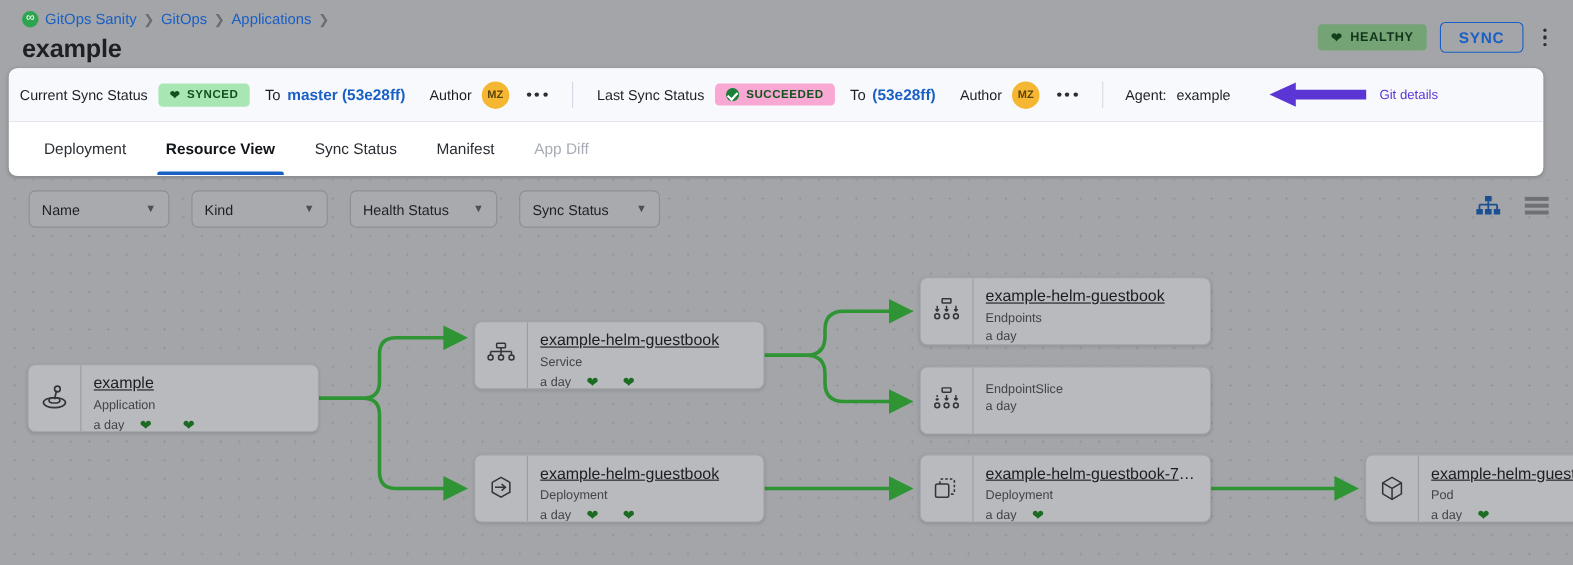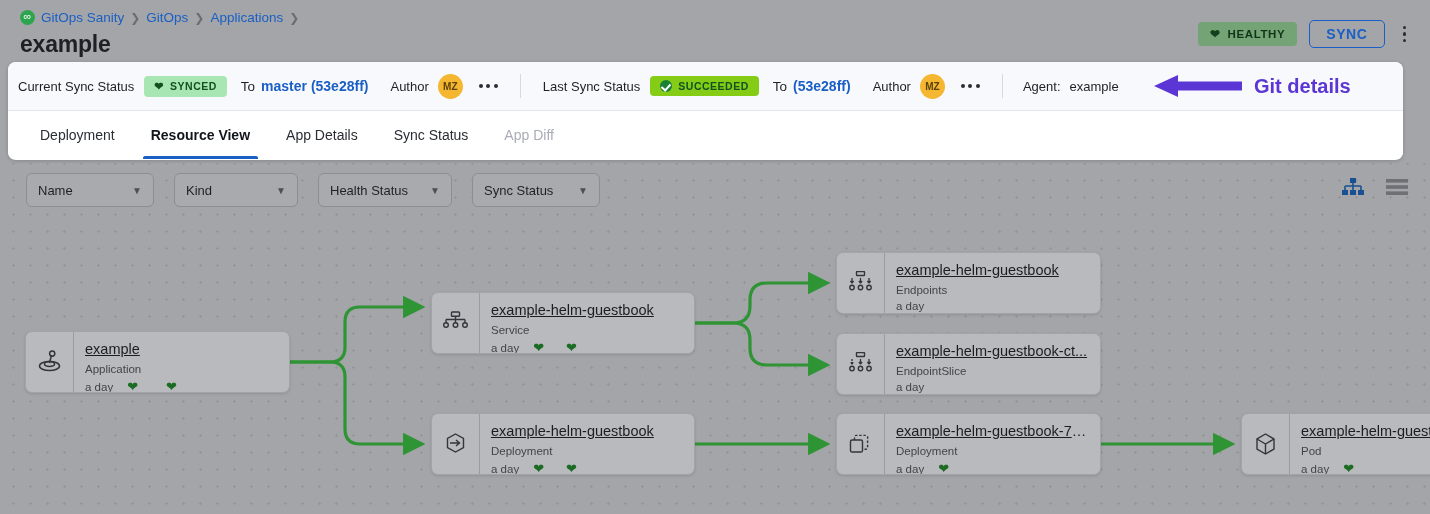--- a/index.html
+++ b/index.html
@@ -67,21 +67,21 @@
   }
   .sr-label { font-size: 13px; color: #1e2026; white-space: nowrap; }
   .sr-to { font-size: 13.5px; color: #1e2026; margin: 0 6px 0 14px; }
   .sr-rev { font-size: 14px; font-weight: bold; color: #1a5fc4; cursor: pointer; }
   .pill {
     display: inline-flex; align-items: center; gap: 6px;
     border-radius: 4px; padding: 4px 10px; margin-left: 10px;
     font-size: 10.5px; font-weight: bold; letter-spacing: 0.5px;
   }
   .pill-synced { background: #a8e6b4; color: #11521f; }
-  .pill-succeeded { background: #84cc16; color: #11521f; }
+  .pill-succeeded { background: #f9a8d4; color: #11521f; }
   .pill .hrt { font-size: 11px; color: #11521f; }
   .chk {
     width: 12px; height: 12px; border-radius: 50%; background: #1a7f37;
     position: relative; display: inline-block; flex: 0 0 auto;
   }
   .chk::after {
     content: ""; position: absolute; left: 3px; top: 2px;
     width: 4px; height: 7px; border: solid #fff; border-width: 0 2px 2px 0;
     transform: rotate(42deg);
   }
@@ -106,21 +106,21 @@
   }
   .tab.active { font-weight: bold; color: #12151a; }
   .tab.active::after {
     content: ""; position: absolute; left: 10px; right: 10px; bottom: 0;
     height: 3px; background: #1a5fc4; border-radius: 2px 2px 0 0;
   }
   .tab.disabled { color: #a9adb6; cursor: default; }
 
   
   .anno { position: absolute; display: flex; align-items: center; gap: 10px; }
-  .anno-text { color: #5b36d4; font-size: 20px; font-weight: bold; white-space: nowrap; }
+  .anno-text { color: #5b36d4; font-size: 12px; font-weight: normal; white-space: nowrap; }
   .arrow-left { width: 92px; height: 24px; display: block; }
 
   
   .canvas {
     position: absolute; left: 0; top: 163px; width: 1430px; height: 351px;
     background-color: #a3a5a9;
     background-image: radial-gradient(circle, #949699 1.1px, transparent 1.2px);
     background-size: 17px 17px; background-position: 5px 9px;
     overflow: hidden;
   }
@@ -229,24 +229,24 @@
     </div>
 
     <div class="tabs">
       <div class="tab">
           <span>Deployment</span>
         </div>
       <div class="tab active">
           <span>Resource View</span>
         </div>
       <div class="tab">
-          <span>App Details</span>
+          <span>Sync Status</span>
         </div>
       <div class="tab">
-          <span>Sync Status</span>
+          <span>Manifest</span>
         </div>
       <div class="tab disabled">
           <span>App Diff</span>
         </div>
     </div>
   </div>
 
   <div class="anno" style="left:1152px; top:74px;">
     <svg class="arrow-left" viewBox="0 0 92 24">
       <path d="M2 12 L26 1 L26 7.5 L90 7.5 L90 16.5 L26 16.5 L26 23 Z" fill="#5b36d4"></path>
@@ -397,21 +397,20 @@
           <rect x="9.5" y="0.5" width="8" height="4" rx="0.8" fill="none" stroke="#32353b" stroke-width="1.4"></rect>
           <path d="M5 7 V12 M5 12 l-1.6 -2 M5 12 l1.6 -2" stroke="#32353b" stroke-width="1.3" fill="none" stroke-dasharray="2 1"></path>
           <path d="M13.5 7 V12 M13.5 12 l-1.6 -2 M13.5 12 l1.6 -2" stroke="#32353b" stroke-width="1.3" fill="none"></path>
           <path d="M22 7 V12 M22 12 l-1.6 -2 M22 12 l1.6 -2" stroke="#32353b" stroke-width="1.3" fill="none"></path>
           <circle cx="5" cy="16.5" r="2.2" fill="none" stroke="#32353b" stroke-width="1.4"></circle>
           <circle cx="13.5" cy="16.5" r="2.2" fill="none" stroke="#32353b" stroke-width="1.4"></circle>
           <circle cx="22" cy="16.5" r="2.2" fill="none" stroke="#32353b" stroke-width="1.4"></circle>
         </svg>
       </div>
       <div class="node-body">
-        <div class="node-title">example-helm-guestbook-ct...</div>
         <div class="node-kind">EndpointSlice</div>
         <div class="node-meta">
           <span class="node-age">a day</span>
         </div>
       </div>
     </div>
 
     <div class="node" style="left:836px; top:250px; width:265px; height:62px;">
       <div class="node-ico">
         <svg width="27" height="27" viewBox="0 0 27 27">

